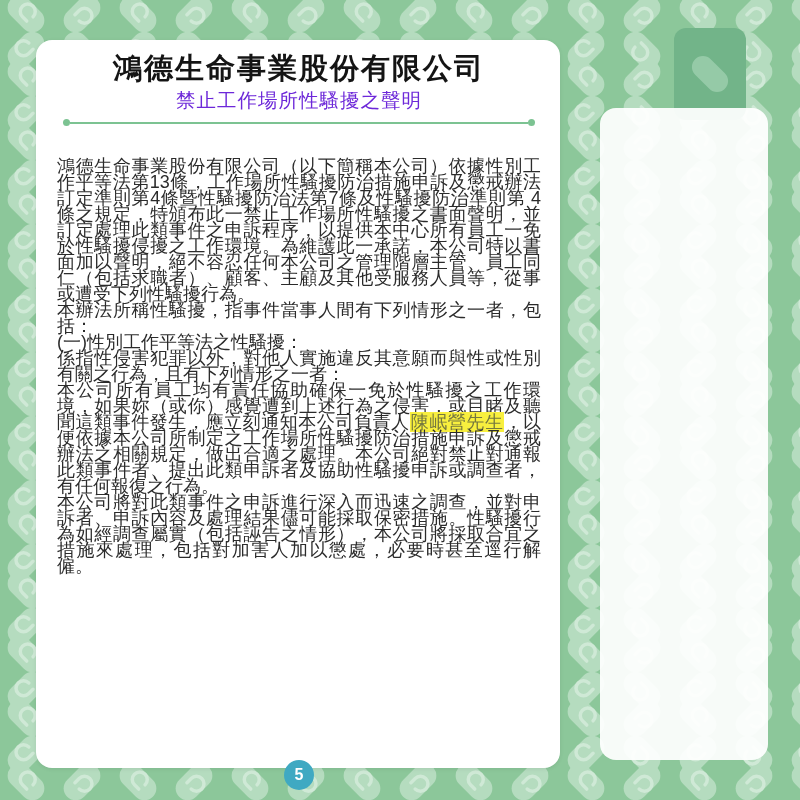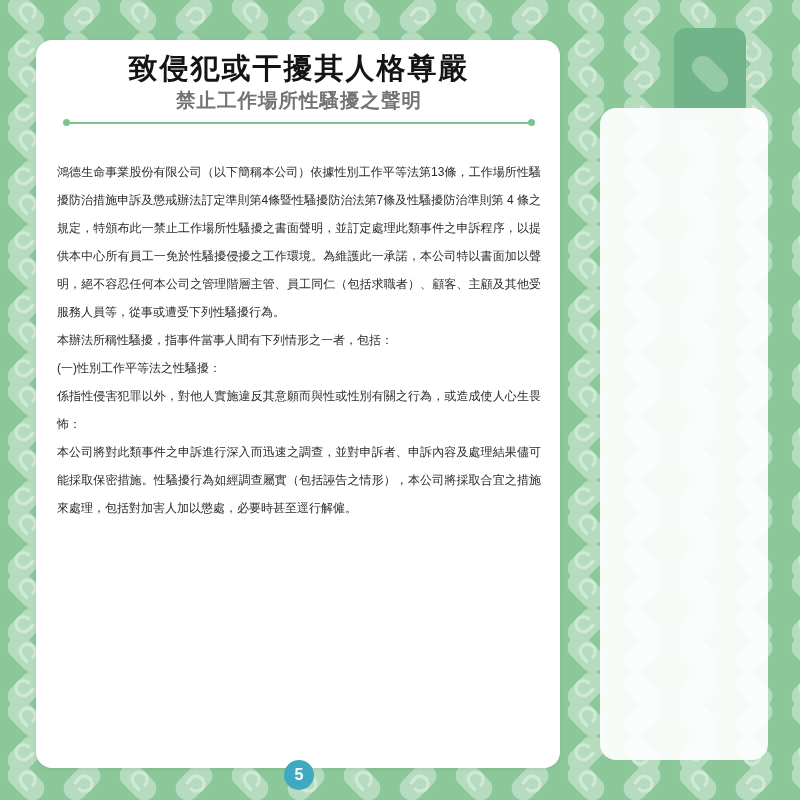--- a/index.html
+++ b/index.html
@@ -27,27 +27,27 @@
     background:#ffffff;border-radius:16px;z-index:3;
     box-shadow:0 1px 4px rgba(0,0,0,0.08);
     box-sizing:border-box;padding:8px 19px 0 21px;overflow:hidden;
   }
   .doc-title{
     margin:2px 0 0 0;text-align:center;font-size:29px;line-height:36px;
     font-weight:bold;color:#141414;letter-spacing:2px;
   }
   .doc-subtitle{
     margin:0;text-align:center;font-size:19.5px;line-height:28px;
-    font-weight:bold;color:#737373;letter-spacing:1px;
+    font-weight:normal;color:#6d28d9;letter-spacing:1px;
   }
   .rule{display:flex;align-items:center;margin:5px 6px 7px 6px;}
   .rule .line{flex:1;height:2px;background:#7cc392;}
   .rule .dot{width:7px;height:7px;border-radius:50%;background:#7cc392;}
   .doc-body{
-    font-size:12px;line-height:28px;color:#2b2b2b;
+    font-size:18px;line-height:16px;color:#2b2b2b;
     text-align:justify;text-justify:inter-ideograph;margin-top:32px;
   }
   .doc-body p{margin:0;}
   .sec-heading{margin:0;}
   .sub-indent{margin-left:20px;}
   .num-item{margin-left:31px;padding-left:12px;text-indent:-12px;}
   .hl{background:#f8ef3e;color:#75783f;padding:0 1px;}
   .page-badge{
     position:absolute;left:284px;top:760px;width:30px;height:30px;
     border-radius:50%;background:#3fa9c2;color:#ffffff;z-index:4;
@@ -73,35 +73,36 @@
   </defs>
   <rect width="800" height="800" fill="url(#pat)"></rect>
 </svg>
 
 <div class="dark-tab">
   <span class="tab-leaf"></span>
 </div>
 <div class="right-panel"></div>
 
 <div class="card">
-  <h1 class="doc-title">致侵犯或干擾其人格尊嚴</h1>
+  <h1 class="doc-title">鴻德生命事業股份有限公司</h1>
   <h2 class="doc-subtitle">禁止工作場所性騷擾之聲明</h2>
   <div class="rule">
     <span class="dot"></span>
     <span class="line"></span>
     <span class="dot"></span>
   </div>
 
   <div class="doc-body">
     <p>鴻德生命事業股份有限公司（以下簡稱本公司）依據性別工作平等法第13條，工作場所性騷擾防治措施申訴及懲戒辦法訂定準則第4條暨性騷擾防治法第7條及性騷擾防治準則第 4 條之規定，特頒布此一禁止工作場所性騷擾之書面聲明，並訂定處理此類事件之申訴程序，以提供本中心所有員工一免於性騷擾侵擾之工作環境。為維護此一承諾，本公司特以書面加以聲明，絕不容忍任何本公司之管理階層主管、員工同仁（包括求職者）、顧客、主顧及其他受服務人員等，從事或遭受下列性騷擾行為。</p>
     <p>本辦法所稱性騷擾，指事件當事人間有下列情形之一者，包括：</p>
 
     <p class="sec-heading">(一)性別工作平等法之性騷擾：</p>
 
-    <p class="sub-indent">係指性侵害犯罪以外，對他人實施違反其意願而與性或性別有關之行為，或造成使人心生畏怖：</p>
+    <p class="sub-indent">係指性侵害犯罪以外，對他人實施違反其意願而與性或性別有關之行為，且有下列情形之一者：</p>
 
+    <p><span>本公司所有員工均有責任協助確保一免於性騷擾之工作環境，如果妳（或你）感覺遭到上述行為之侵害，或目睹及聽聞這類事件發生，應立刻通知本公司負責人</span><span class="hl">陳岷營先生</span><span>，以便依據本公司所制定之工作場所性騷擾防治措施申訴及懲戒辦法之相關規定，做出合適之處理。本公司絕對禁止對通報此類事件者、提出此類申訴者及協助性騷擾申訴或調查者，有任何報復之行為。</span></p>
 
     <p>本公司將對此類事件之申訴進行深入而迅速之調查，並對申訴者、申訴內容及處理結果儘可能採取保密措施。性騷擾行為如經調查屬實（包括誣告之情形），本公司將採取合宜之措施來處理，包括對加害人加以懲處，必要時甚至逕行解僱。</p>
 
   </div>
 </div>
 
 <div class="page-badge">5</div>
 
 </body></html>

